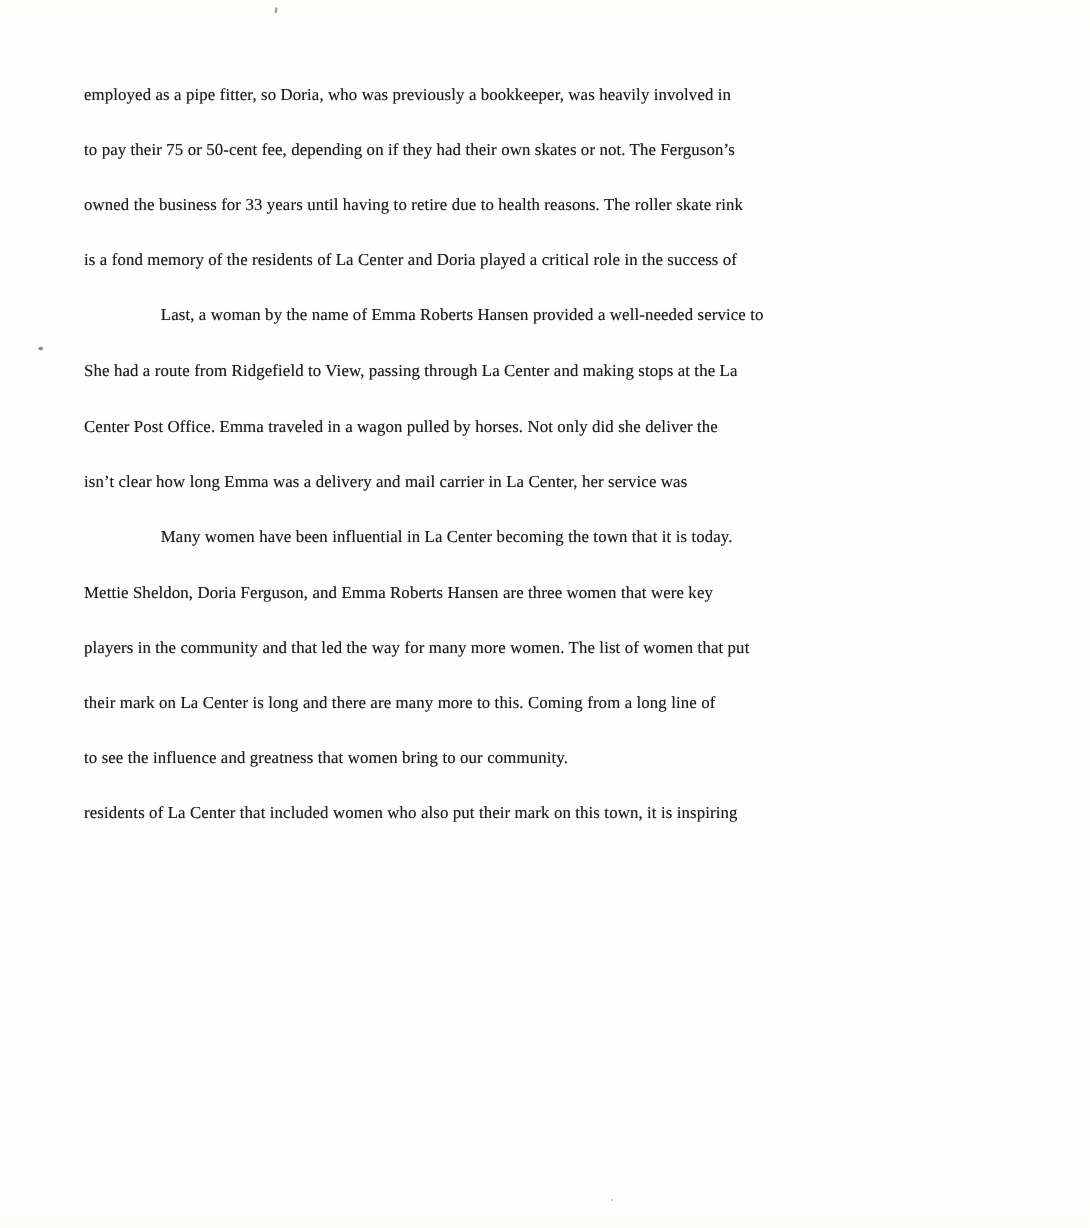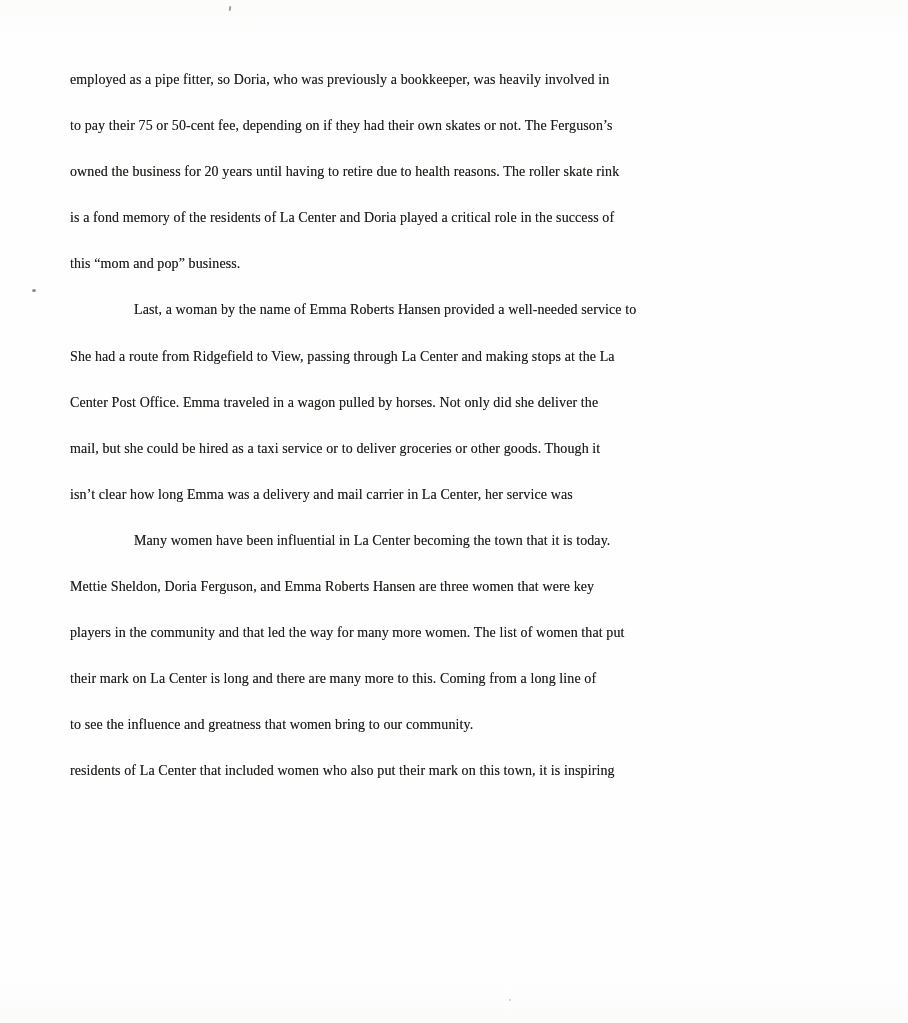--- a/index.html
+++ b/index.html
@@ -77,30 +77,28 @@
 
   <span class="speck top"></span>
   <span class="speck margin-left"></span>
   <span class="speck bottom"></span>
 
   <div class="text-block">
 
     <div class="para">
       <div class="line">employed as a pipe fitter, so Doria, who was previously a bookkeeper, was heavily involved in</div>
       <div class="line">to pay their 75 or 50-cent fee, depending on if they had their own skates or not. The Ferguson’s</div>
-      <div class="line">owned the business for 20 years until having to retire due to health reasons. The roller skate rink</div>
+      <div class="line">owned the business for 33 years until having to retire due to health reasons. The roller skate rink</div>
       <div class="line">is a fond memory of the residents of La Center and Doria played a critical role in the success of</div>
-      <div class="line">this “mom and pop” business.</div>
     </div>
 
     <div class="para">
       <div class="line indent">Last, a woman by the name of Emma Roberts Hansen provided a well-needed service to</div>
       <div class="line">She had a route from Ridgefield to View, passing through La Center and making stops at the La</div>
       <div class="line">Center Post Office. Emma traveled in a wagon pulled by horses. Not only did she deliver the</div>
-      <div class="line">mail, but she could be hired as a taxi service or to deliver groceries or other goods. Though it</div>
       <div class="line">isn’t clear how long Emma was a delivery and mail carrier in La Center, her service was</div>
     </div>
 
     <div class="para">
       <div class="line indent">Many women have been influential in La Center becoming the town that it is today.</div>
       <div class="line">Mettie Sheldon, Doria Ferguson, and Emma Roberts Hansen are three women that were key</div>
       <div class="line">players in the community and that led the way for many more women. The list of women that put</div>
       <div class="line">their mark on La Center is long and there are many more to this. Coming from a long line of</div>
       <div class="line">to see the influence and greatness that women bring to our community.</div>
       <div class="line">residents of La Center that included women who also put their mark on this town, it is inspiring</div>

